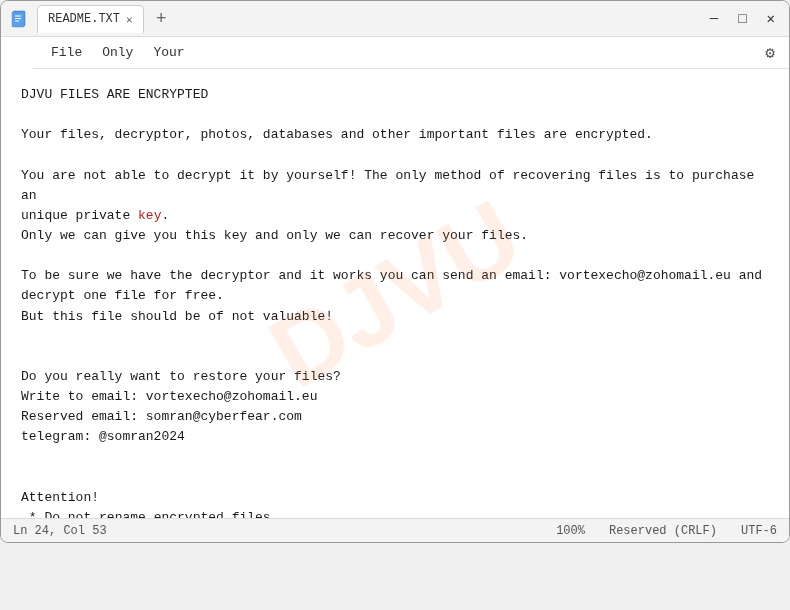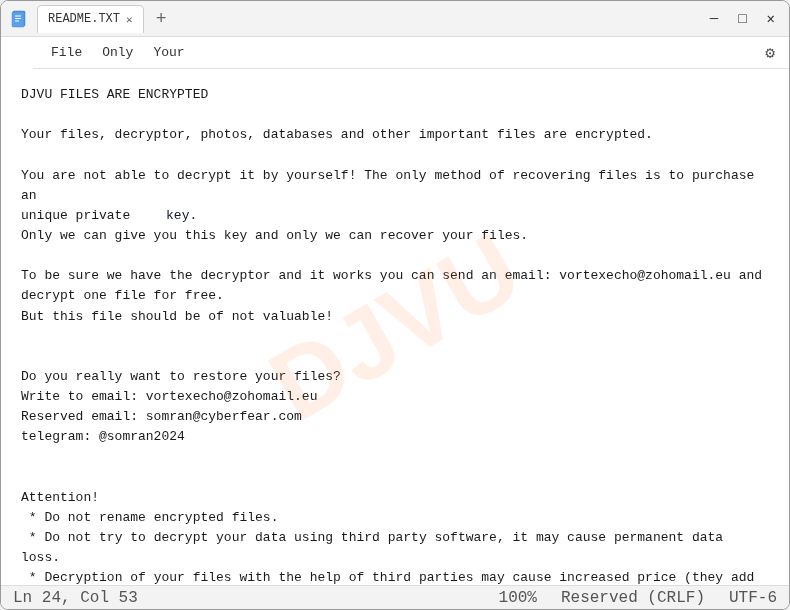--- a/index.html
+++ b/index.html
@@ -7,21 +7,21 @@
     body {
       font-family: 'Courier New', Courier, monospace;
       background: #f0f0f0;
       width: 790px;
       height: 610px;
       overflow: hidden;
     }
 
     .window {
       width: 790px;
-      height: 610px;
+      height: 543px;
       background: #ffffff;
       border: 1px solid #999;
       border-radius: 8px;
       overflow: hidden;
       display: flex;
       flex-direction: column;
     }
 
     
     .title-bar {
@@ -135,22 +135,21 @@
     .content-area pre {
       font-family: 'Courier New', Courier, monospace;
       font-size: 13px;
       line-height: 1.55;
       color: #1a1a1a;
       white-space: pre-wrap;
       word-wrap: break-word;
     }
 
     .highlight-red {
-      color: #0f172a;
-      margin-left: 28px;
+      color: #b91c1c;
     }
 
     
     .watermark {
       position: absolute;
       top: 50%;
       left: 50%;
       transform: translate(-50%, -50%) rotate(-30deg);
       font-size: 100px;
       font-weight: bold;
@@ -162,21 +161,21 @@
     }
 
     
     .status-bar {
       background: #f3f3f3;
       height: 24px;
       border-top: 1px solid #ddd;
       display: flex;
       align-items: center;
       padding: 0 12px;
-      font-size: 16px;
+      font-size: 12px;
       color: #555;
       flex-shrink: 0;
       justify-content: space-between;
     }
 
     .status-right {
       display: flex;
       gap: 24px;
       align-items: center;
     }

